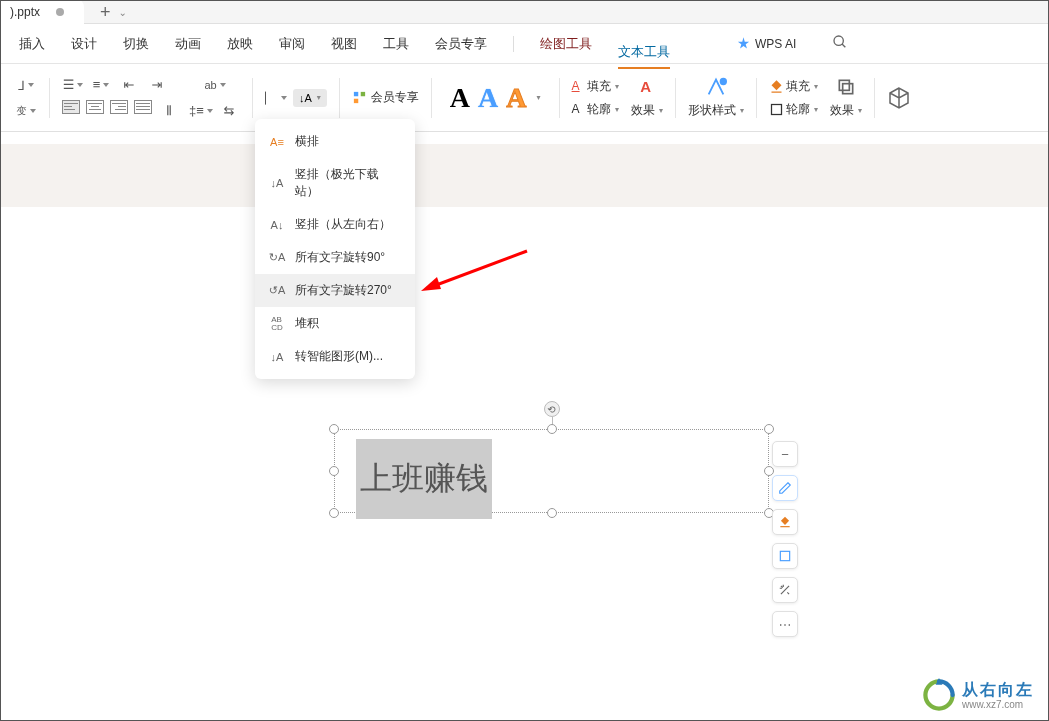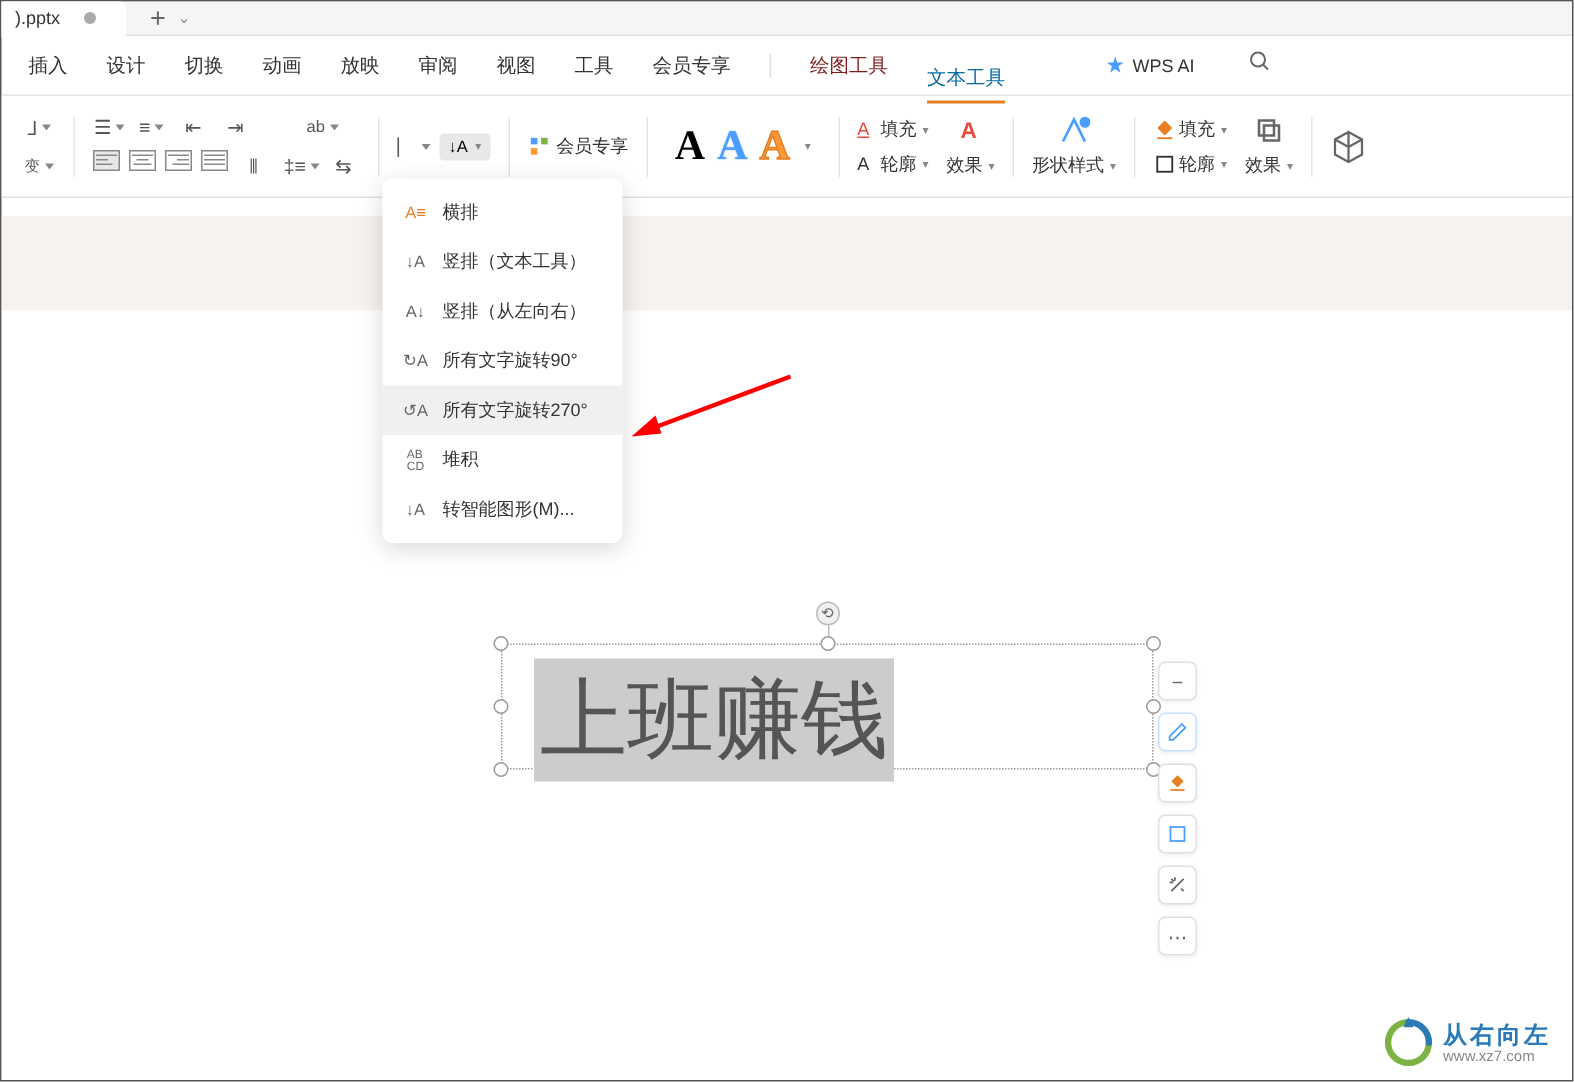--- a/index.html
+++ b/index.html
@@ -61,21 +61,21 @@
     .handle.tl { top: -5px; left: -5px; }
     .handle.tm { top: -5px; left: 50%; margin-left: -5px; }
     .handle.tr { top: -5px; right: -5px; }
     .handle.ml { top: 50%; left: -5px; margin-top: -5px; }
     .handle.mr { top: 50%; right: -5px; margin-top: -5px; }
     .handle.bl { bottom: -5px; left: -5px; }
     .handle.bm { bottom: -5px; left: 50%; margin-left: -5px; }
     .handle.br { bottom: -5px; right: -5px; }
     .rotate-handle { position: absolute; top: -28px; left: 50%; margin-left: -8px; width: 16px; height: 16px; background: #f0f0f0; border: 1px solid #bbb; border-radius: 50%; display: flex; align-items: center; justify-content: center; color: #666; font-size: 10px; }
     .rotate-line { position: absolute; top: -12px; left: 50%; width: 1px; height: 12px; background: #bbb; }
-    .textbox-text { position: absolute; top: 10px; left: 22px; background: #ccc; padding: 2px 4px; font-size: 58px; color: #555; font-weight: 400; }
+    .textbox-text { position: absolute; top: 10px; left: 22px; background: #ccc; padding: 18px 4px; font-size: 32px; color: #555; font-weight: 400; }
 
     
     .side-tools { position: absolute; right: 250px; top: 440px; display: flex; flex-direction: column; gap: 8px; }
     .side-btn { width: 26px; height: 26px; background: #fff; border: 1px solid #e0e0e0; border-radius: 5px; display: flex; align-items: center; justify-content: center; font-size: 13px; color: #666; cursor: pointer; box-shadow: 0 1px 3px rgba(0,0,0,0.08); }
     .side-btn.blue { color: #4a9eff; border-color:#c8e0ff; }
     .side-btn.orange-u { color: #e67e22; }
 
     
     .arrow-svg { position: absolute; top: 248px; left: 418px; width: 110px; height: 55px; z-index: 50; }
 
@@ -293,21 +293,21 @@
 <div class="canvas-area"></div>
 <div class="slide-canvas"></div>
 
 <div class="dropdown">
   <div class="dropdown-item">
     <span class="dd-icon" style="color:#e67e22;">A≡</span>
     <span>横排</span>
   </div>
   <div class="dropdown-item">
     <span class="dd-icon">↓A</span>
-    <span>竖排（文本工具）</span>
+    <span>竖排（极光下载站）</span>
   </div>
   <div class="dropdown-item">
     <span class="dd-icon">A↓</span>
     <span>竖排（从左向右）</span>
   </div>
   <div class="dropdown-item">
     <span class="dd-icon">↻A</span>
     <span>所有文字旋转90°</span>
   </div>
   <div class="dropdown-item hover">

